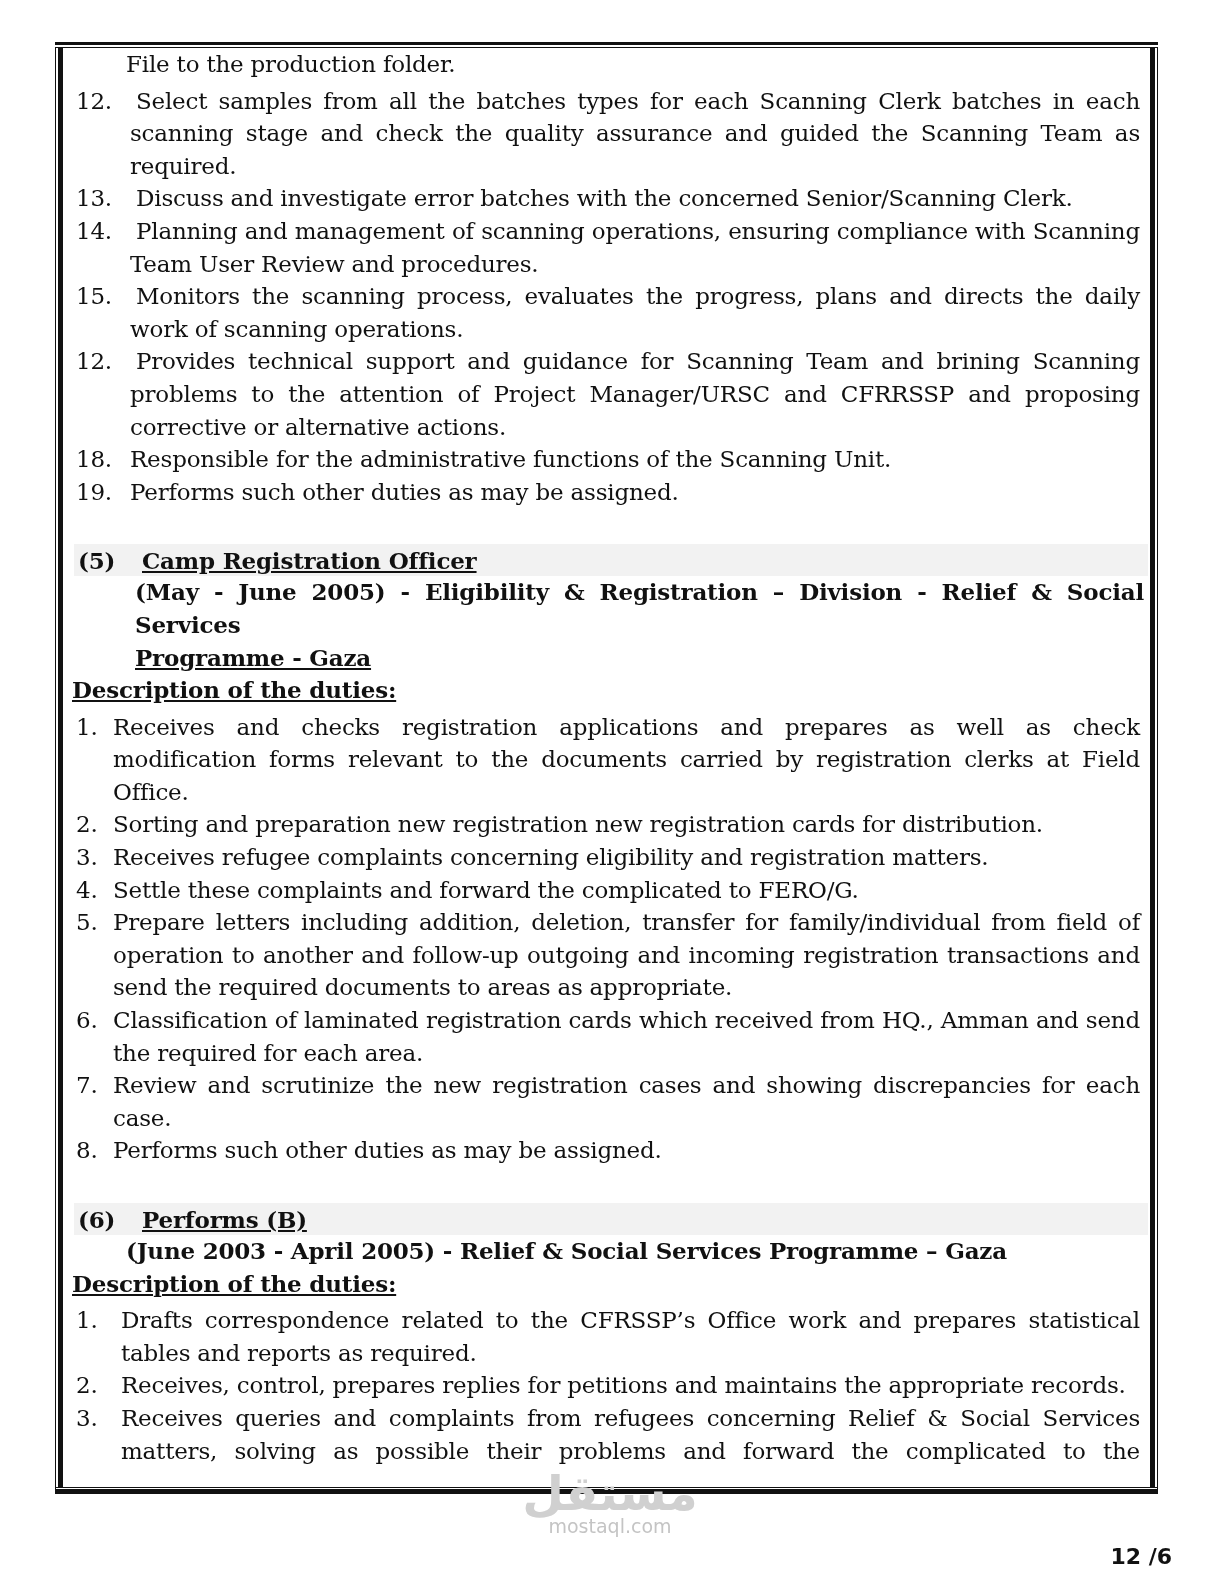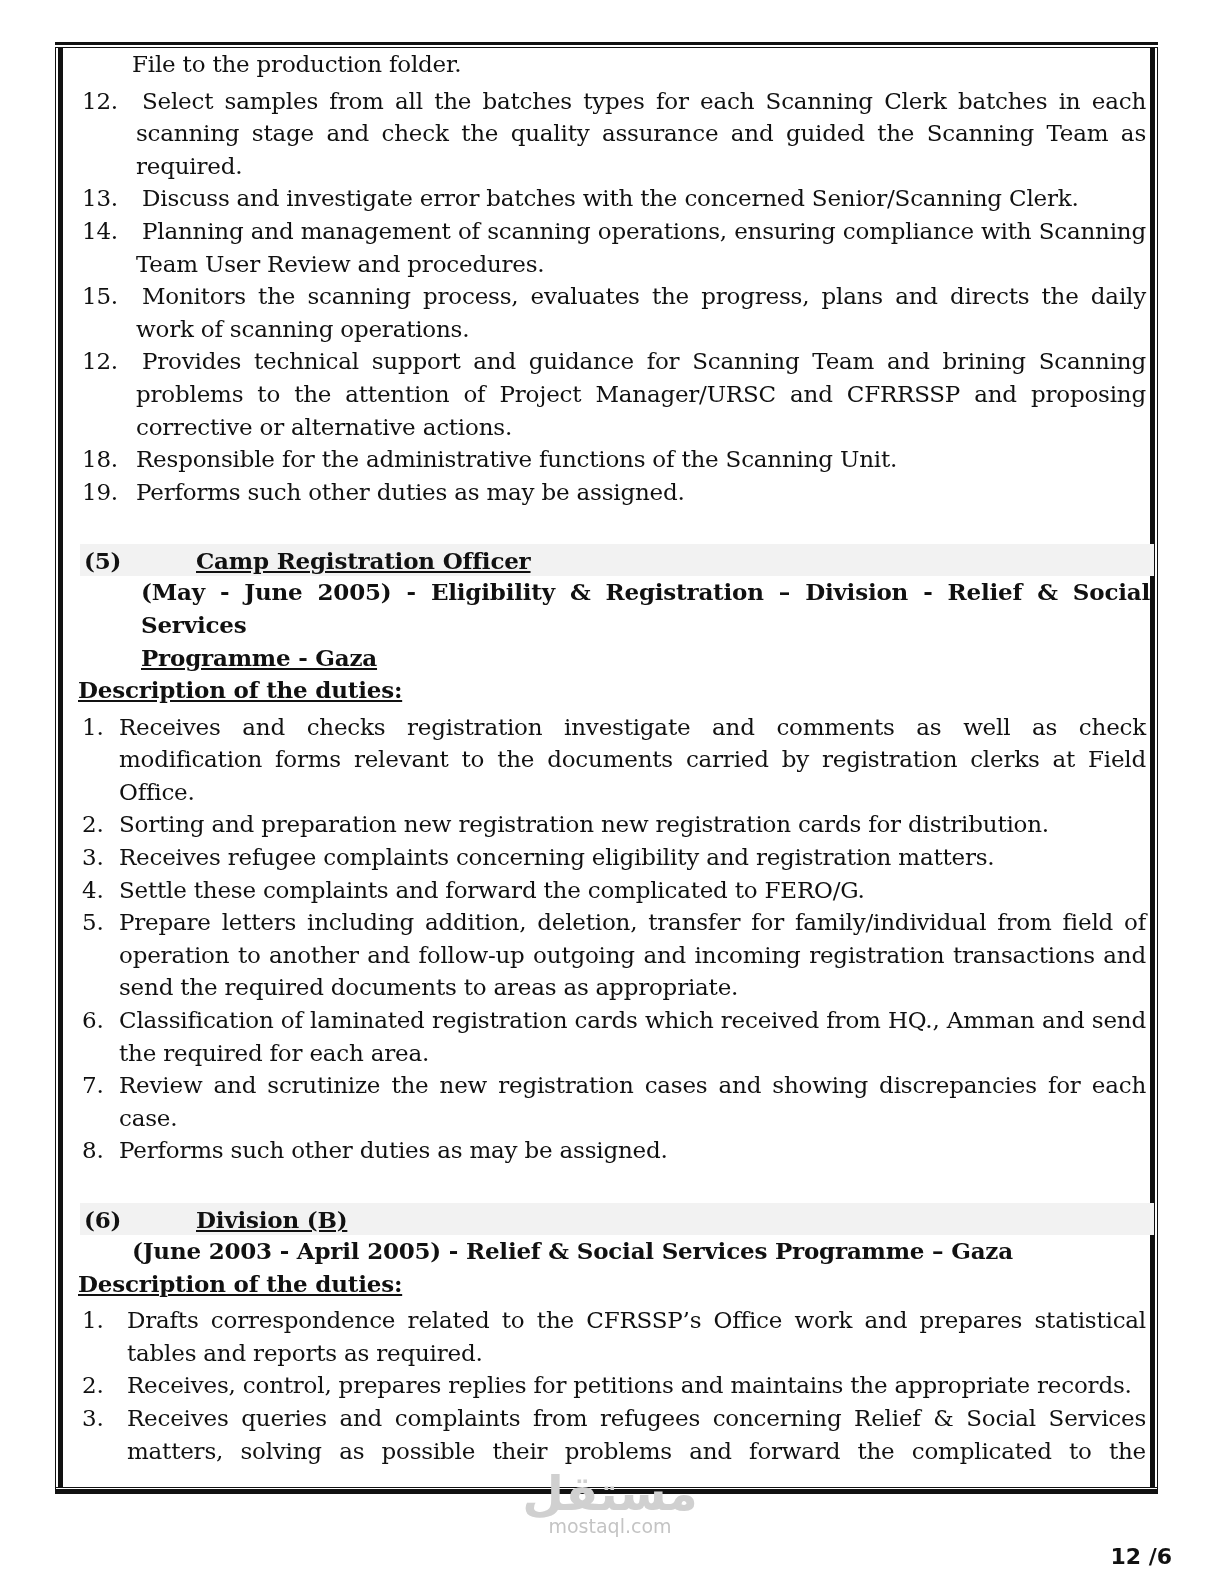--- a/index.html
+++ b/index.html
@@ -28,21 +28,21 @@
     .frame .top-rule-2 { position:absolute; left:0; right:0; top:5px; height:1px; background:#111; }
     .frame .left-rule-1 { position:absolute; left:0; top:5px; bottom:0; width:1px; background:#111; }
     .frame .left-rule-2 { position:absolute; left:3px; top:5px; bottom:6px; width:5px; background:#111; }
     .frame .right-rule-1 { position:absolute; right:0; top:5px; bottom:0; width:1px; background:#111; }
     .frame .right-rule-2 { position:absolute; right:3px; top:5px; bottom:6px; width:5px; background:#111; }
     .frame .bottom-rule-1 { position:absolute; left:0; right:0; bottom:6px; height:1px; background:#111; }
     .frame .bottom-rule-2 { position:absolute; left:0; right:0; bottom:0; height:5px; background:#111; }
 
     .content {
       position: absolute;
-      left: 78px;
+      left: 72px;
       top: 48px;
       width: 1072px;
       font-size: 23px;
       line-height: 32.6px;
       letter-spacing: -0.2px;
     }
     .content ol, .content ul {
       margin: 4px;
       padding: 0;
       list-style: none;
@@ -77,21 +77,20 @@
       margin-left: 2px;
       margin-right: -4px;
     }
     .heading-band .sec-num {
       width: 68px;
       padding-left: 4px;
       box-sizing: border-box;
     }
     .heading-band .sec-title {
       text-decoration: underline;
-      margin-left: 48px;
     }
     .subheading {
       font-weight: bold;
       text-align: justify;
     }
     .subheading.indent-5 { padding-left: 63px; }
     .subheading.indent-6 { padding-left: 54px; }
     .underlined { text-decoration: underline; }
     .desc-heading {
       font-weight: bold;
@@ -188,21 +187,21 @@
   </div>
   <div class="subheading indent-5">
     <div>(May - June 2005) - Eligibility &amp; Registration – Division - Relief &amp; Social Services</div>
     <div class="underlined">Programme - Gaza</div>
   </div>
   <div class="desc-heading">Description of the duties:</div>
 
   <ol class="list-b">
     <li class="item">
       <span class="num">1.</span>
-      <span class="txt">Receives and checks registration investigate and comments as well as check modification forms relevant to the documents carried by registration clerks at Field Office.</span>
+      <span class="txt">Receives and checks registration applications and prepares as well as check modification forms relevant to the documents carried by registration clerks at Field Office.</span>
     </li>
     <li class="item">
       <span class="num">2.</span>
       <span class="txt">Sorting and preparation new registration new registration cards for distribution.</span>
     </li>
     <li class="item">
       <span class="num">3.</span>
       <span class="txt">Receives refugee complaints concerning eligibility and registration matters.</span>
     </li>
     <li class="item">
@@ -224,21 +223,21 @@
     <li class="item">
       <span class="num">8.</span>
       <span class="txt">Performs such other duties as may be assigned.</span>
     </li>
   </ol>
 
   <div class="spacer"></div>
 
   <div class="heading-band">
     <span class="sec-num">(6)</span>
-    <span class="sec-title">Division (B)</span>
+    <span class="sec-title">Performs (B)</span>
   </div>
   <div class="subheading indent-6">(June 2003 - April 2005) - Relief &amp; Social Services Programme – Gaza</div>
   <div class="desc-heading">Description of the duties:</div>
 
   <ol class="list-c">
     <li class="item">
       <span class="num">1.</span>
       <span class="txt">Drafts correspondence related to the CFRSSP’s Office work and prepares statistical tables and reports as required.</span>
     </li>
     <li class="item">

